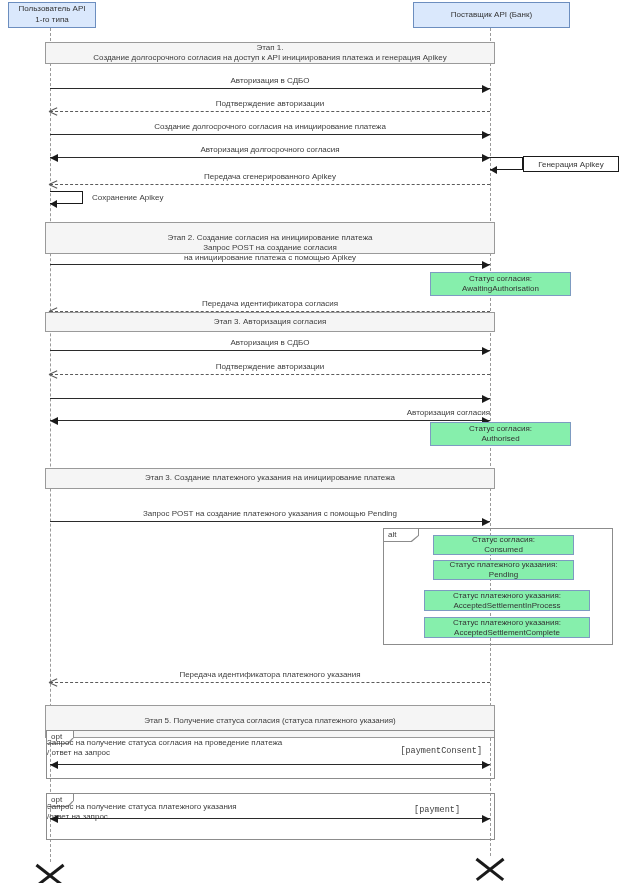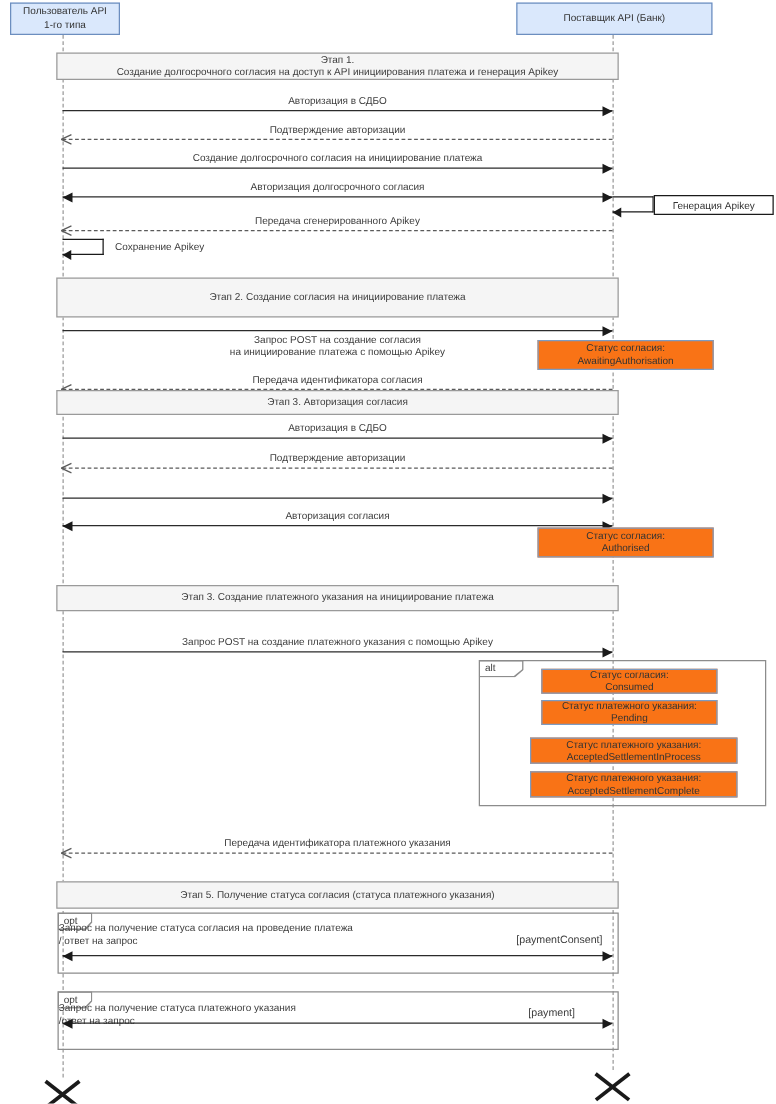--- a/index.html
+++ b/index.html
@@ -38,35 +38,35 @@
   .ah.openl::before { top:-1px; transform:rotate(-25deg); }
   .ah.openl::after  { top:-1px; transform:rotate(25deg); }
   .selfmsg { position:absolute; width:33px; height:13px; border:1px solid #1a1a1a; border-left:none; box-sizing:border-box; }
   .selfmsg .ah.l { left:0; bottom:-5px; top:auto; border-right:7px solid #1a1a1a; }
   .selflabel-box {
     position:absolute; border:1px solid #1a1a1a; background:#ffffff;
     display:flex; align-items:center; justify-content:center; color:#333; box-sizing:border-box;
   }
   .selflabel-text { position:absolute; color:#3c3c3c; }
   .status {
-    position:absolute; background:#f97316; border:1px solid #7d9bc1; box-sizing:border-box;
+    position:absolute; background:#86efac; border:1px solid #7d9bc1; box-sizing:border-box;
     display:flex; align-items:center; justify-content:center; text-align:center;
     white-space:pre-line; line-height:1.25; color:#333;
   }
   .fragment { position:absolute; border:1px solid #8c8c8c; box-sizing:border-box; }
   .tab { position:absolute; top:-1px; left:-1px; width:36px; height:14px; }
   .tab-shape { position:absolute; left:0; top:0; right:0; bottom:0; background:#8c8c8c;
     -webkit-clip-path:polygon(0 0,100% 0,100% 55%,80% 100%,0 100%);
     clip-path:polygon(0 0,100% 0,100% 55%,80% 100%,0 100%); }
   .tab-fill { position:absolute; left:1px; top:1px; right:1px; bottom:1px; background:#ffffff;
     -webkit-clip-path:polygon(0 0,100% 0,100% 52%,79% 100%,0 100%);
     clip-path:polygon(0 0,100% 0,100% 52%,79% 100%,0 100%); }
   .tab-text { position:absolute; left:5px; top:0; line-height:13px; color:#3c3c3c; }
   .opt-text { position:absolute; left:0; width:100%; text-align:left; white-space:pre-line; line-height:1.3; color:#3c3c3c; }
-  .guard { position:absolute; font-size:8.5px; color:#3c3c3c; }
+  .guard { position:absolute; font-size:8.5px; color:#3c3c3c;font-family:Liberation Mono, monospace; }
   .xmark { position:absolute; width:34px; height:34px; }
   .xmark::before, .xmark::after {
     content:""; position:absolute; left:0; top:16px; width:34px; height:2.5px; background:#1a1a1a;
   }
   .xmark::before { transform:rotate(38deg); }
   .xmark::after  { transform:rotate(-38deg); }
 </style>
 </head>
 <body>
 
@@ -123,21 +123,21 @@
 
   <div class="selfmsg" style="left:50px; top:191px;">
     <div class="ah l"></div>
   </div>
   <div class="selflabel-text" style="left:92px; top:193px;">Сохранение Apikey</div>
 
   <div class="stage" style="top:222px; height:32px;">
     <span>Этап 2. Создание согласия на инициирование платежа</span>
   </div>
 
-  <div class="mlabel" style="top:243px;margin-top:24px;">Запрос POST на создание согласия
+  <div class="mlabel" style="top:243px;">Запрос POST на создание согласия
 на инициирование платежа с помощью Apikey</div>
   <div class="arrow" style="top:264px;">
     <div class="ah r"></div>
   </div>
 
   <div class="status" style="left:430px; top:272px; width:141px; height:24px;">
     <span>Статус согласия:
 AwaitingAuthorisation</span>
   </div>
 
@@ -157,36 +157,36 @@
 
   <div class="mlabel" style="top:362px;">Подтверждение авторизации</div>
   <div class="arrow dash" style="top:374px;">
     <div class="ah openl"></div>
   </div>
 
   <div class="arrow" style="top:398px;">
     <div class="ah r"></div>
   </div>
 
-  <div class="mlabel" style="top:408px;">Авторизация согласия</div>
+  <div class="mlabel" style="top:408px;text-align:right;">Авторизация согласия</div>
   <div class="arrow" style="top:420px;">
     <div class="ah l"></div>
     <div class="ah r"></div>
   </div>
 
   <div class="status" style="left:430px; top:422px; width:141px; height:24px;">
     <span>Статус согласия:
 Authorised</span>
   </div>
 
   <div class="stage" style="top:468px; height:21px;">
     <span>Этап 3. Создание платежного указания на инициирование платежа</span>
   </div>
 
-  <div class="mlabel" style="top:509px;">Запрос POST на создание платежного указания с помощью Apikey</div>
+  <div class="mlabel" style="top:509px;">Запрос POST на создание платежного указания с помощью Pending</div>
   <div class="arrow" style="top:521px;">
     <div class="ah r"></div>
   </div>
 
   <div class="fragment" style="left:383px; top:528px; width:230px; height:117px;">
     <div class="tab">
       <div class="tab-shape"></div>
       <div class="tab-fill"></div>
       <div class="tab-text">alt</div>
     </div>
@@ -206,21 +206,21 @@
       <span>Статус платежного указания:
 AcceptedSettlementComplete</span>
     </div>
   </div>
 
   <div class="mlabel" style="top:670px;">Передача идентификатора платежного указания</div>
   <div class="arrow dash" style="top:682px;">
     <div class="ah openl"></div>
   </div>
 
-  <div class="stage" style="top:705px; height:22px;">
+  <div class="stage" style="top:705px; height:33px;">
     <span>Этап 5. Получение статуса согласия (статуса платежного указания)</span>
   </div>
 
   <div class="fragment" style="left:46px; top:730px; width:449px; height:49px;">
     <div class="tab" style="width:28px;">
       <div class="tab-shape"></div>
       <div class="tab-fill"></div>
       <div class="tab-text">opt</div>
     </div>
     <div class="opt-text" style="top:7px;">Запрос на получение статуса согласия на проведение платежа

